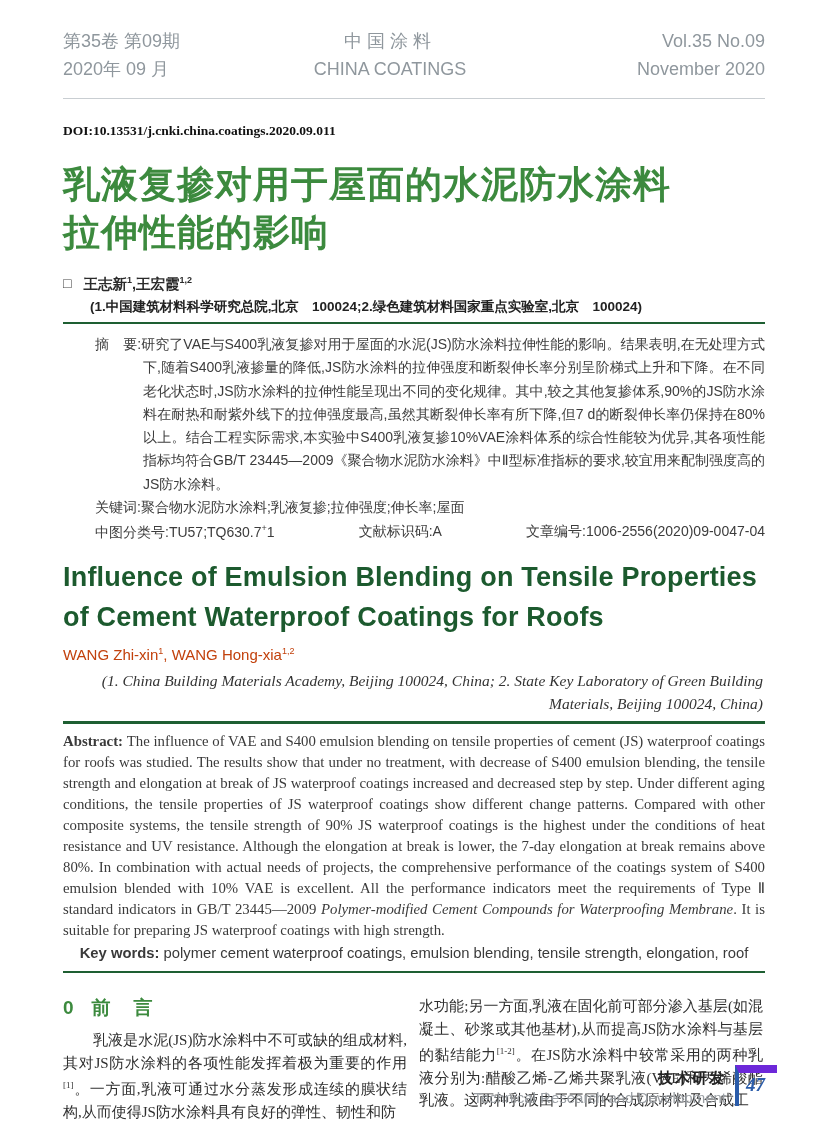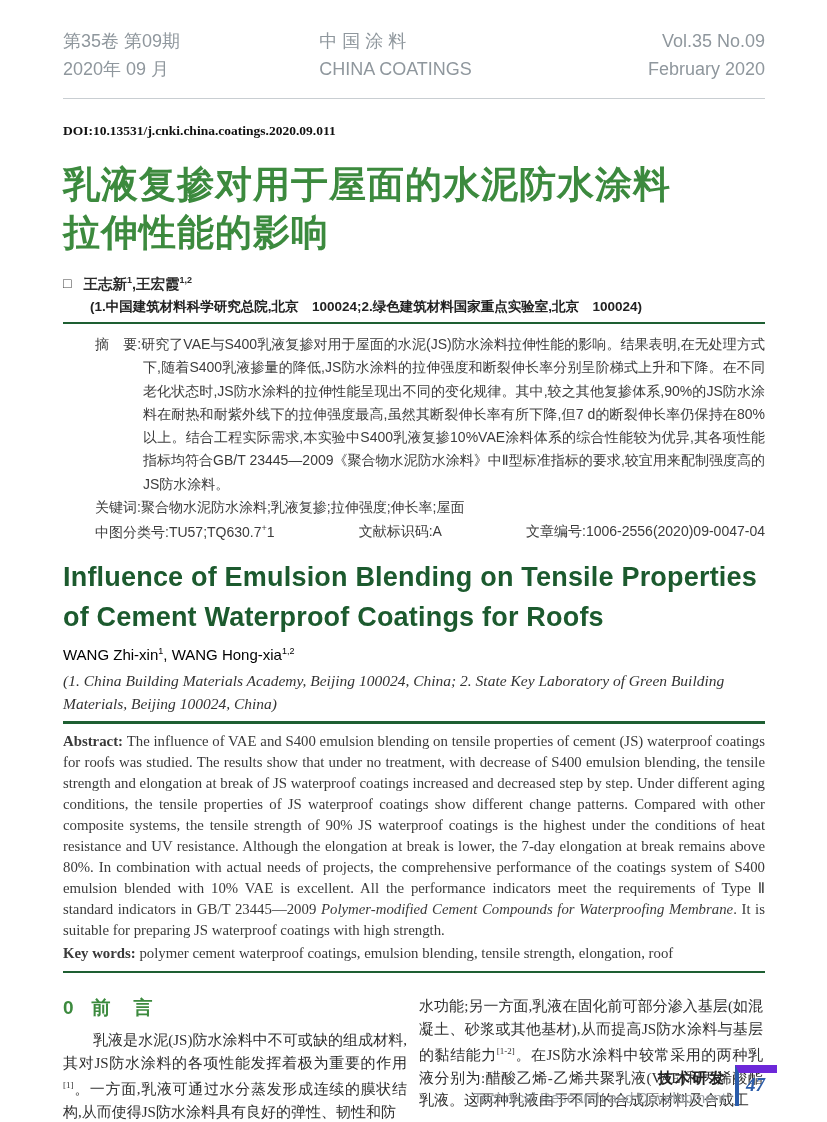--- a/index.html
+++ b/index.html
@@ -6,21 +6,21 @@
   .page{
     position:relative; width:827px; height:1122px; margin:0 auto;
     background:#ffffff; overflow:hidden; box-sizing:border-box;
     padding:28px 62px 0 63px;
     font-family:"Liberation Sans", sans-serif; color:#3a3a3a;
   }
   
   .header{display:flex; justify-content:space-between; align-items:flex-start;
     color:#8f979d; font-size:18px; line-height:1.55;
     border-bottom:1px solid #c9ced2; padding-bottom:14px;}
-  .h-left{text-align:left;} .h-center{} .h-right{text-align:right;margin-left:37px;}
+  .h-left{text-align:left;} .h-center{text-align:center;} .h-right{text-align:right;margin-left:37px;}
   .jcn{letter-spacing:5px;}
   .doi{margin-top:24px; font-family:"Liberation Serif", serif; font-weight:bold;
     color:#111; font-size:13.5px;}
   
   .title-cn{margin:22px 0 0 0; width:645px; font-size:37px; line-height:48px;
     font-weight:800; letter-spacing:1px; color:#3c8a3e;}
   .authors-cn{margin-top:18px; font-size:14.5px; font-weight:bold; color:#2b2b2b;}
   .authors-cn .marker{display:inline-block; margin-right:12px; font-weight:normal;
     font-size:14px; color:#444; transform:translateY(-1px);}
   sup{font-size:9px;}
@@ -29,28 +29,28 @@
   
   .abstract-cn{margin:9px 0 0 32px; width:670px; font-size:14px; line-height:23.2px;
     text-align:justify; color:#3c3c3c;
     padding-left:48px; text-indent:-48px; box-sizing:border-box;}
   .kw-cn{margin:3px 0 0 32px; font-size:14px; color:#3c3c3c;}
   .meta-row{margin:6px 0 0 32px; width:670px; display:flex; justify-content:space-between;
     font-size:14px; color:#3c3c3c;}
   
   .title-en{margin:16px 0 0 0; width:695px; font-size:27px; line-height:40px;
     font-weight:800; color:#1c5a2e; letter-spacing:0.2px;}
-  .authors-en{margin-top:9px; font-size:15px; color:#000000;}
+  .authors-en{margin-top:9px; font-size:15px; color:#c2410c;}
   .affil-en{margin-top:6px; width:700px; font-size:15.5px; line-height:23px;
-    font-style:italic; font-family:"Liberation Serif", serif; color:#333;}
+    font-style:italic; font-family:"Liberation Serif", serif; color:#333;text-align:right;}
   .abstract-en{margin-top:7px; font-family:"Liberation Serif", serif;
     font-size:14.8px; line-height:21px; text-align:justify; color:#3a3a3a;}
   .label-b{font-weight:bold;}
-  .kw-en{margin-top:1px; font-family:Liberation Serif, serif; font-size:14.8px;
-    line-height:23px; color:#3a3a3a;}
+  .kw-en{margin-top:1px; font-family:Liberation Sans, sans-serif; font-size:14.8px;
+    line-height:23px; color:#3a3a3a;text-align:center;}
   
   .columns{margin-top:22px; display:flex; gap:12px;}
   .col{width:344px;}
   .sec{margin:0 0 8px 0; font-size:19px; font-weight:bold; color:#3c8a3e; letter-spacing:2px;}
   .sec .sec-n{margin-right:16px;}
   .body-p{margin:0; font-family:"Liberation Serif", serif; font-size:15px;
     line-height:22.4px; text-align:justify; color:#2f2f2f;}
   .indent{text-indent:2em;}
   
   .fn-rule{margin-top:9px; height:1px; background:#b9bec2;}
@@ -74,21 +74,21 @@
     <div class="h-left">
       <div>第35卷 第09期</div>
       <div>2020年 09 月</div>
     </div>
     <div class="h-center">
       <div class="jcn">中国涂料</div>
       <div>CHINA COATINGS</div>
     </div>
     <div class="h-right">
       <div>Vol.35 No.09</div>
-      <div>February 2020</div>
+      <div>November 2020</div>
     </div>
   </div>
 
   <div class="doi">DOI:10.13531/j.cnki.china.coatings.2020.09.011</div>
 
   <h1 class="title-cn">乳液复掺对用于屋面的水泥防水涂料拉伸性能的影响</h1>
 
   <div class="authors-cn">
     <span class="marker">□</span><span>王志新</span><sup>1</sup><span>,</span><span>王宏霞</span><sup>1,2</sup>
   </div>

